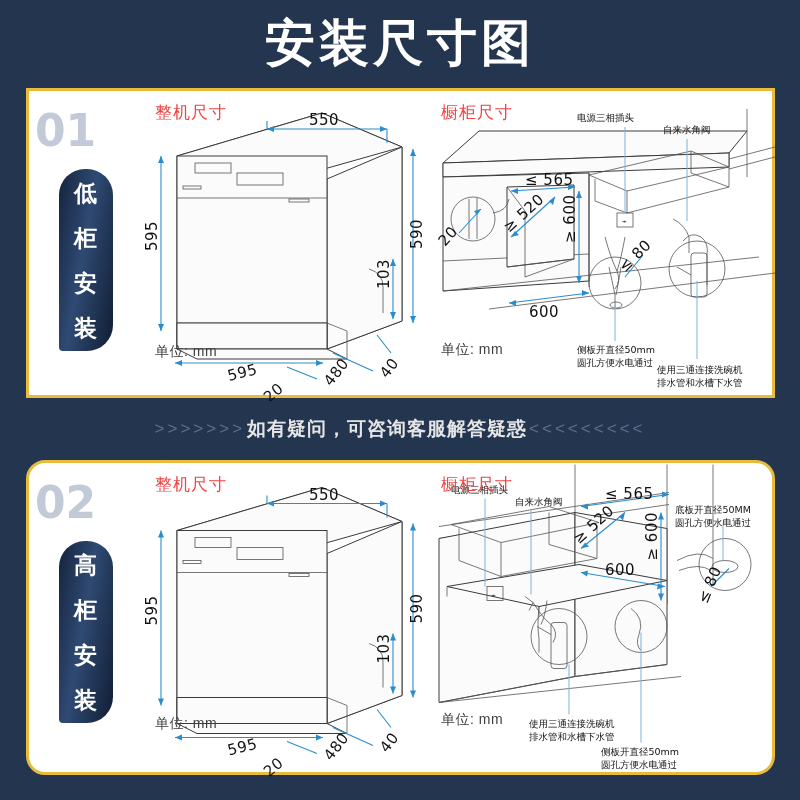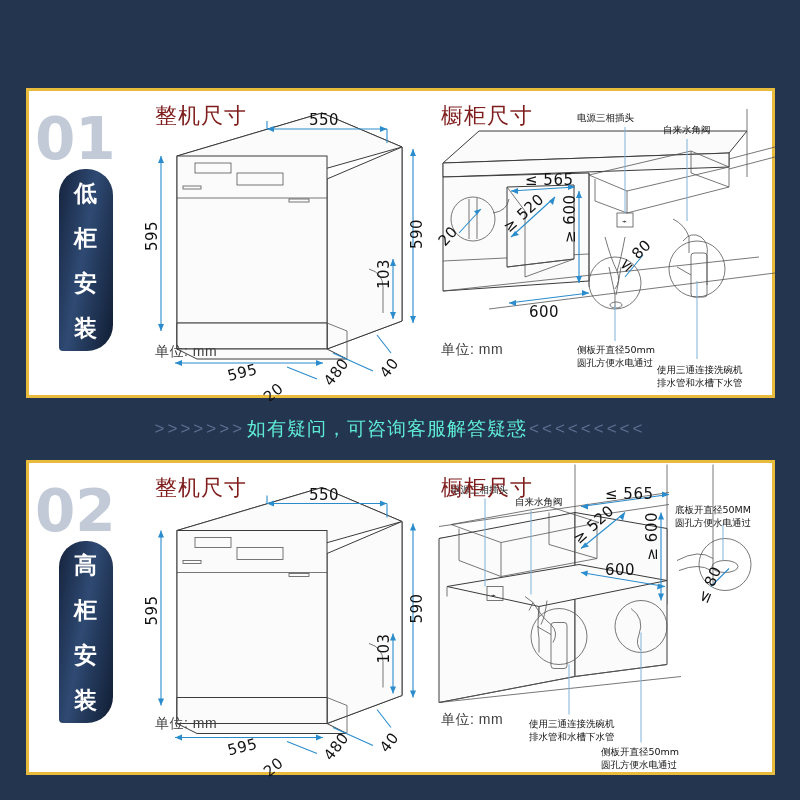--- a/index.html
+++ b/index.html
@@ -24,27 +24,27 @@
   }
 
   
   .panel {
     position: absolute;
     left: 26px; width: 749px;
     background: #ffffff;
     border: 3px solid #e9bb3c;
   }
   #panel-1 { top: 88px; height: 310px; }
-  #panel-2 { top: 460px; height: 315px; }
+  #panel-2 { top: 460px; height: 315px; border-radius: 19px; }
 
   
   .badge-col { position: absolute; left: 0; top: 0; width: 108px; height: 100%; }
   .badge-num {
     position: absolute; left: 6px; top: 14px;
-    font-size: 58px; font-weight: bold; color: #c2cad8;
+    font-size: 44px; font-weight: bold; color: #c2cad8;
     letter-spacing: 0px;
     font-family: "DejaVu Sans", "Liberation Sans", sans-serif;
   }
   .badge-tag {
     position: absolute; left: 30px; top: 78px;
     width: 54px; height: 182px;
     border-radius: 26px 26px 26px 4px;
     background: linear-gradient(100deg, #15233d 0%, #2f4a73 45%, #101d33 100%);
     color: #ffffff;
     font-size: 23px;
@@ -57,58 +57,59 @@
   .badge-tag span { display: block; }
 
   
   .draw { position: absolute; top: 0; }
   .draw-left  { left: 108px; width: 300px; height: 100%; }
   .draw-right { left: 400px; width: 346px; height: 100%; text-align: right; }
   .draw svg { display: block; }
 
   .sec-title {
     position: absolute;
-    font-size: 22px; color: #7f1d1d; font-weight: normal;
+    font-size: 17px; color: #ef4444; font-weight: normal;
     letter-spacing: 1px;
   }
   .unit-label {
     position: absolute;
     font-size: 14px; color: #404040;
     letter-spacing: 0.5px;
   }
 
   
   .divider {
     position: absolute; left: 0; top: 406px; width: 800px; height: 46px;
     display: flex; align-items: center; justify-content: center;
     color: #c8d4e6;
     font-size: 19px;
     letter-spacing: 1px;
   }
   .divider .chev { color: #5c7091; letter-spacing: 3px; font-size: 17px; }
-  .divider .mid { color: #5eead4; padding: 0 2px; font-weight: normal; }
+  .divider .mid { color: #e5e5e5; padding: 0 2px; font-weight: bold; }
 
   
   svg text {
     font-family: "DejaVu Sans", "Liberation Sans", sans-serif;
     fill: #111111;
   }
   .dim { font-size: 15px; letter-spacing: 0.5px; }
   .note { font-size: 9.5px; }
   .lead { stroke: #7fb2d9; stroke-width: 1; fill: none; }
   .dimline { stroke: #2a8ccc; stroke-width: 1.1; fill: none; }
   .obj { stroke: #3b3b3b; stroke-width: 1; fill: #ffffff; }
   .objf { stroke: #3b3b3b; stroke-width: 1; fill: #fbfbfb; }
   .thin { stroke: #555; stroke-width: 0.8; fill: none; }
 </style>
 </head>
 <body>
 
 <div id="root">
 
+  <div class="title">安装尺寸图</div>
 
   <div class="panel" id="panel-1">
 
     <div class="badge-col">
       <div class="badge-num">01</div>
       <div class="badge-tag">
         <span>低</span>
         <span>柜</span>
         <span>安</span>
         <span>装</span>

